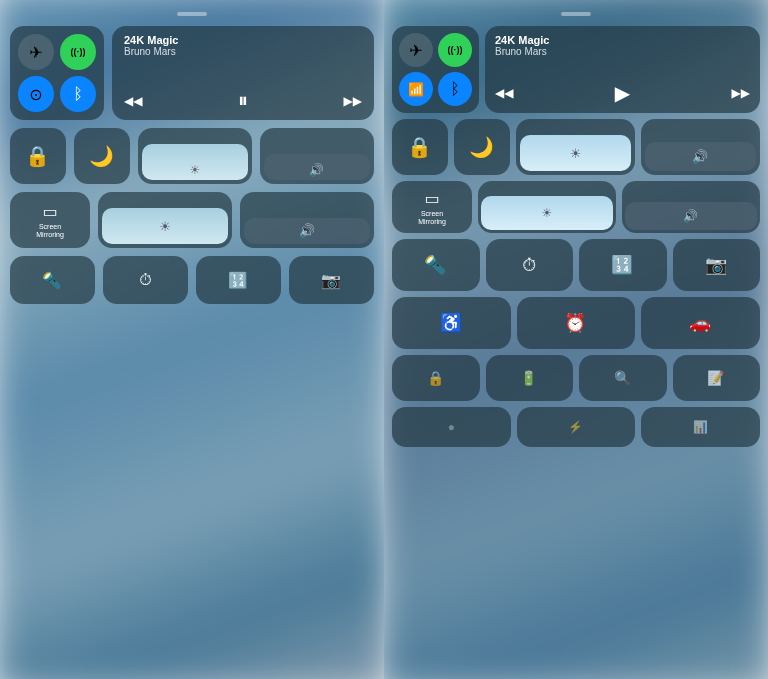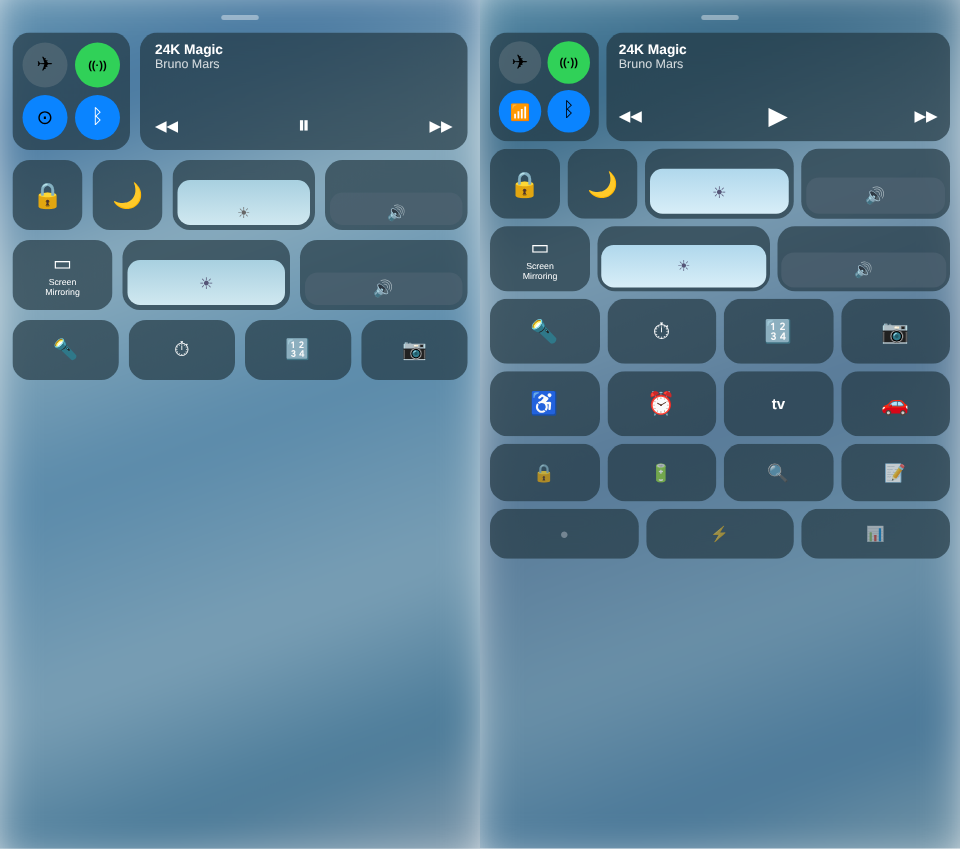--- a/index.html
+++ b/index.html
@@ -470,23 +470,20 @@
       </div>
 
       <div class="r-row5">
         <div class="r-sm-tile">
           <span style="font-size:18px;">♿</span>
         </div>
         <div class="r-sm-tile">
           <span style="font-size:18px;">⏰</span>
         </div>
         <div class="r-sm-tile">
-          <span style="font-size:12px; font-weight:700; color:white;">tv</span>
-        </div>
-        <div class="r-sm-tile">
           <span style="font-size:18px;">🚗</span>
         </div>
       </div>
 
       <div class="bottom-r-row">
         <div class="r-sm-tile" style="height:46px;">
           <span style="font-size:14px; color:rgba(180,190,200,0.7);">🔒</span>
         </div>
         <div class="r-sm-tile" style="height:46px;">
           <span style="font-size:14px; color:rgba(180,190,200,0.7);">🔋</span>

